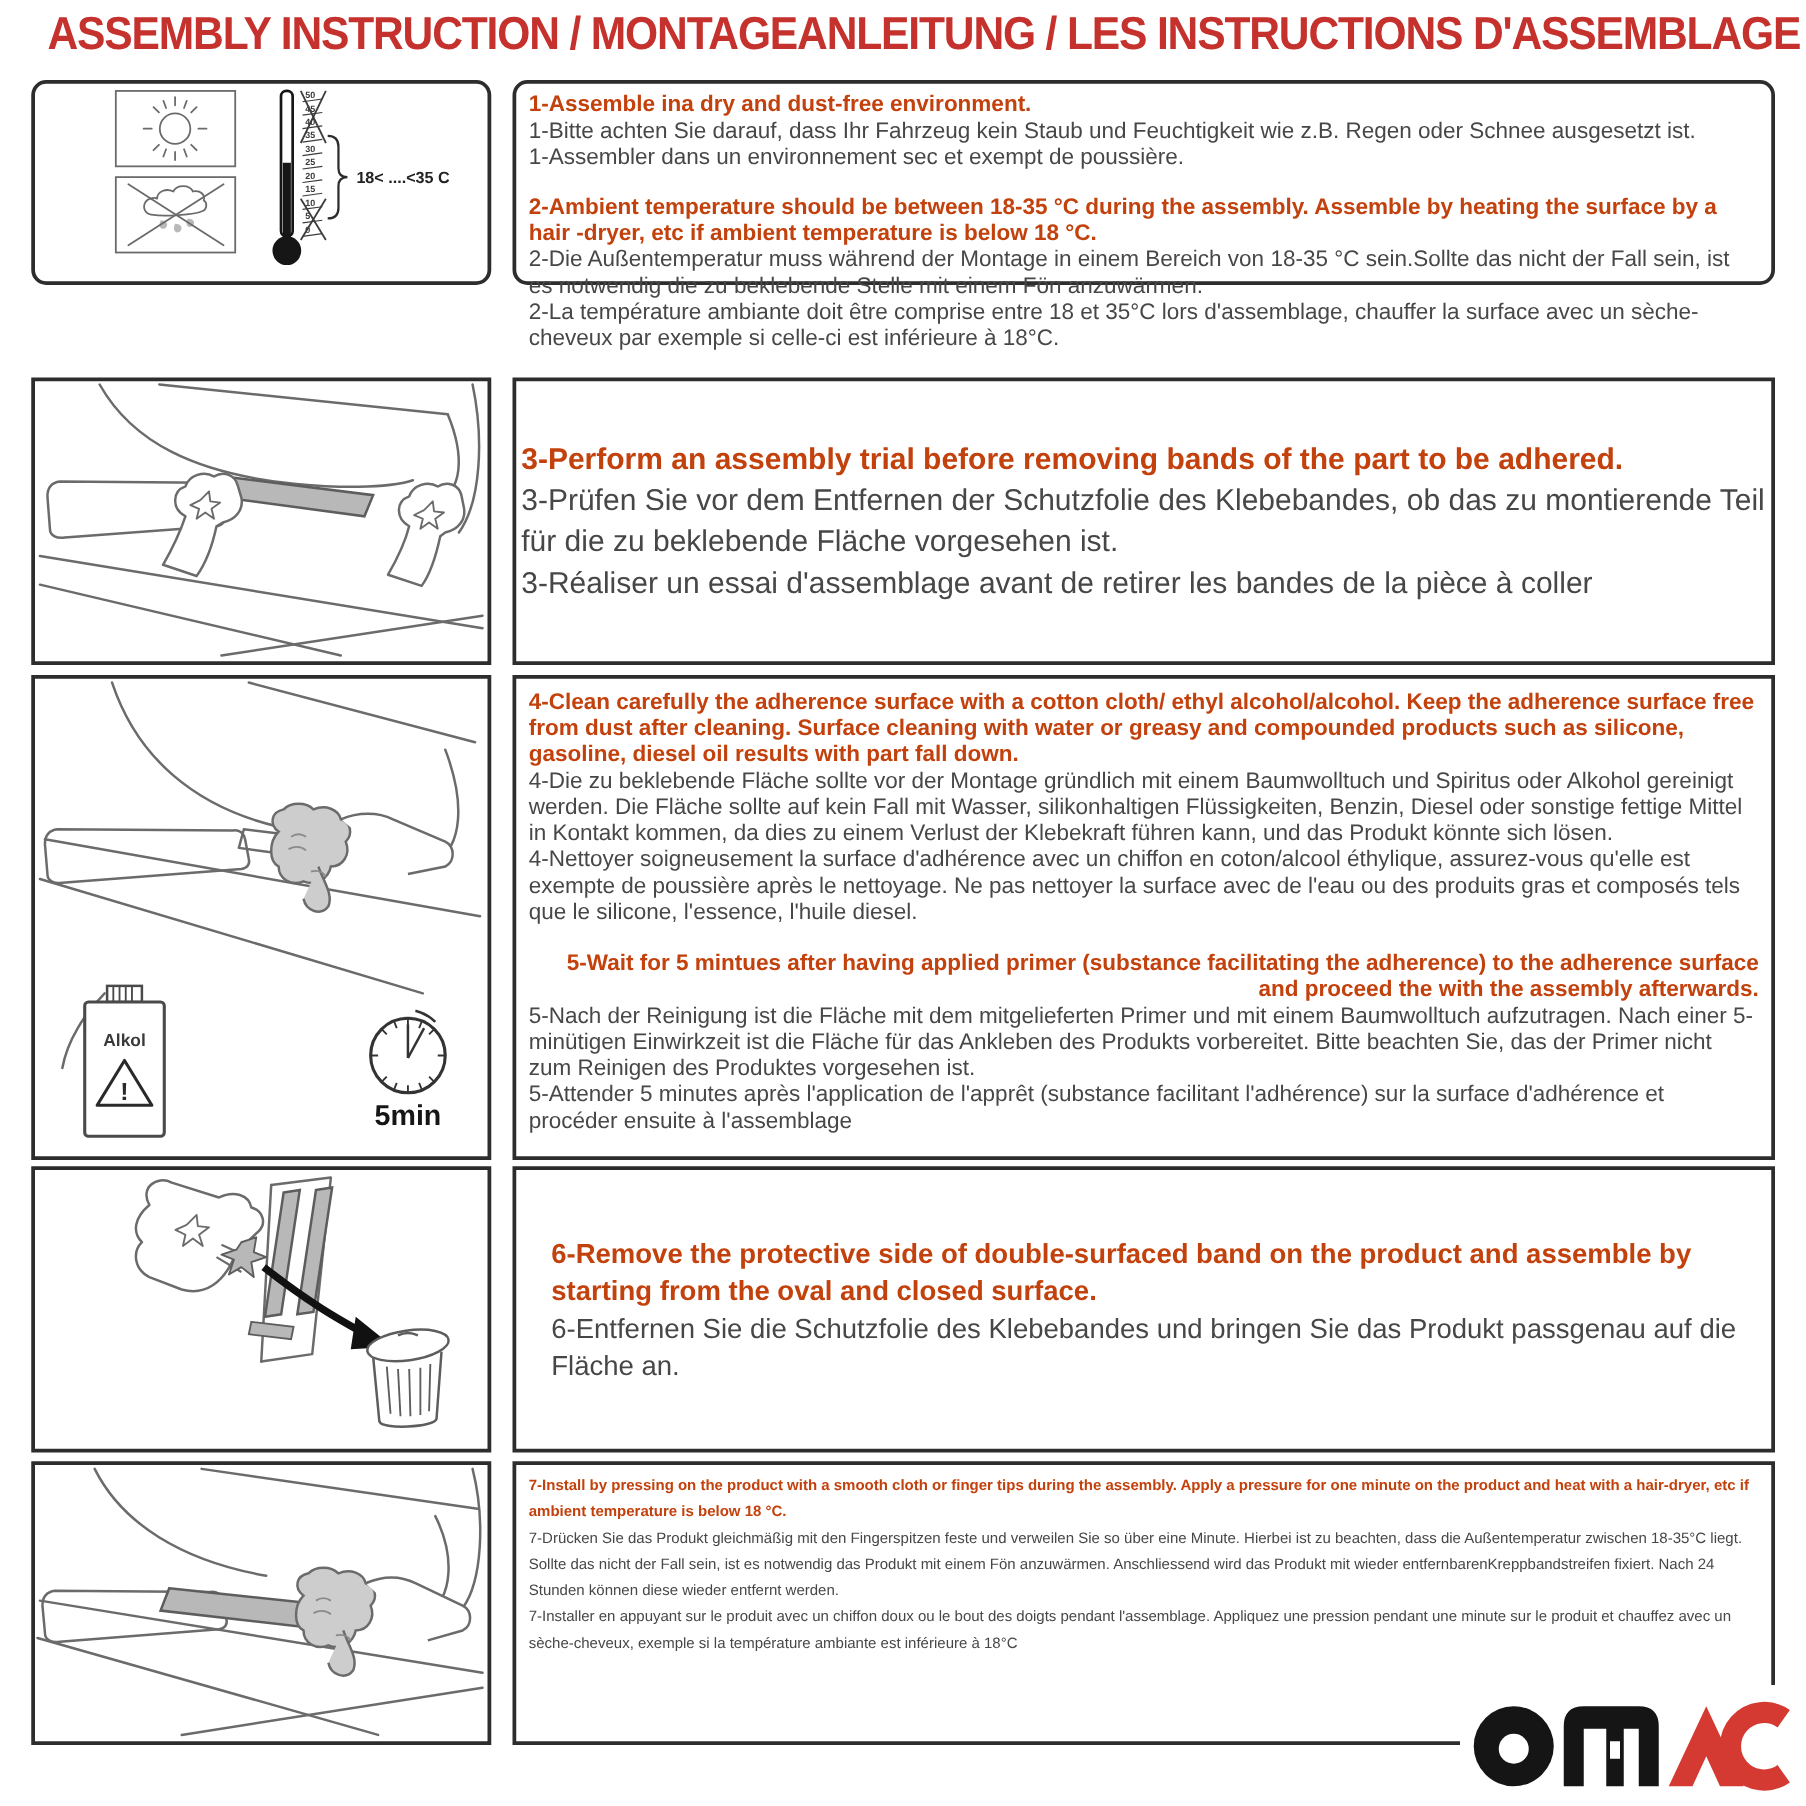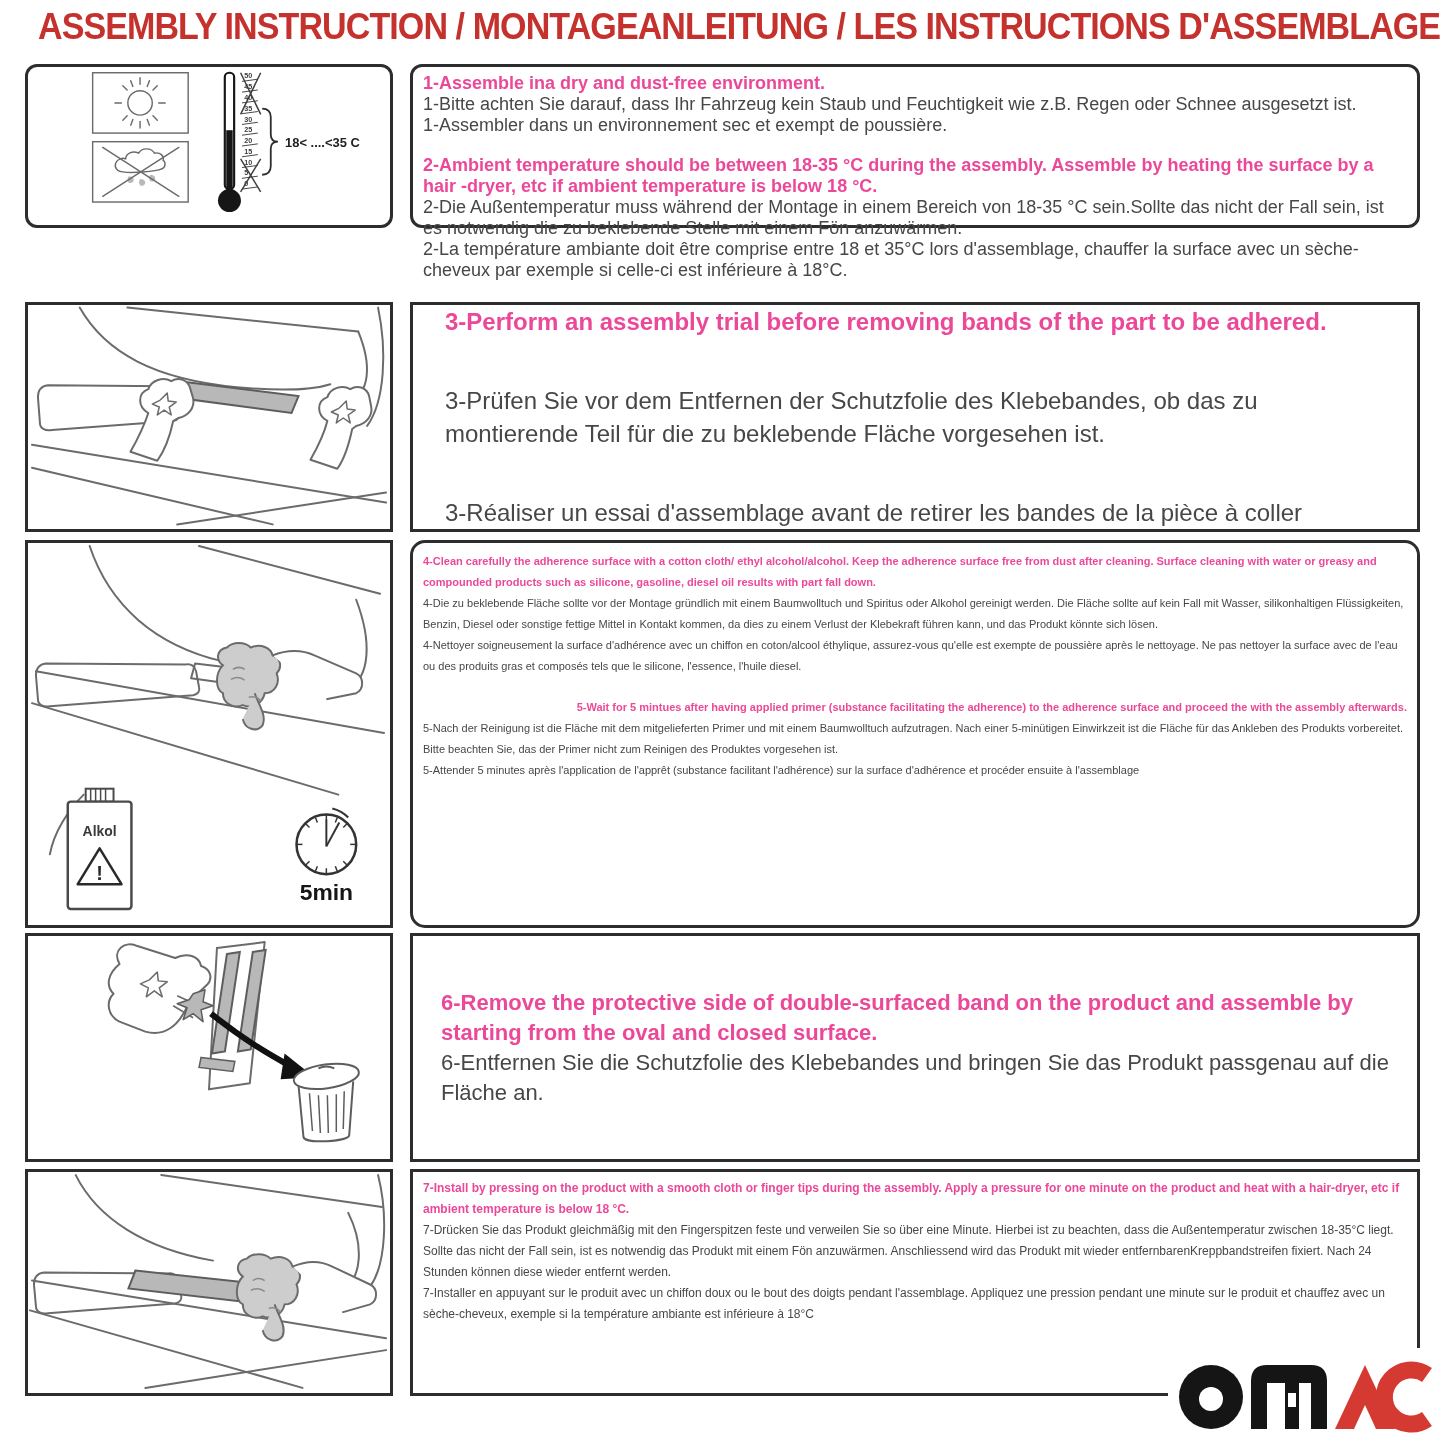--- a/index.html
+++ b/index.html
@@ -11,26 +11,26 @@
   .box{position:absolute;border:3px solid #2d2d2d;background:#fff;box-sizing:border-box;}
   .colL{left:25px;width:368px;}
   .colR{left:410px;width:1010px;}
   .r1{top:64px;height:164px;border-radius:12px;}
   .r2{top:302px;height:230px;}
   .r3{top:540px;height:388px;}
   .r4{top:933px;height:229px;}
   .r5{top:1169px;height:227px;}
   .txt{color:#474747;}
   .txt p{margin:0;}
-  .txt .b{font-weight:bold;color:#ec4899;}
+  .txt .b{font-weight:bold;color:#c2410c;}
   .pad1{padding:6px 10px;font-size:18px;line-height:21px;}
   .pad1 .gap{margin-top:19px;}
-  .mid2{display:flex;flex-direction:column;justify-content:space-between;height:100%;
-        padding:0 32px;font-size:24px;line-height:33px;box-sizing:border-box;gap:15px;}
-  .pad3{padding:8px 10px;font-size:11px;line-height:21px;border-radius:15px;}
+  .mid2{display:flex;flex-direction:column;justify-content:center;height:100%;
+        padding:0 4px;font-size:24px;line-height:33px;box-sizing:border-box;}
+  .pad3{padding:8px 10px;font-size:18px;line-height:21px;}
   .pad3 .gap{margin-top:20px;text-align:right;}
   .mid4{display:flex;flex-direction:column;justify-content:center;height:100%;
         padding:0 28px;font-size:22px;line-height:30px;box-sizing:border-box;}
   .pad5{padding:6px 10px;font-size:12px;line-height:21px;}
   .illus{display:block;width:100%;height:100%;}
   .logoWrap{position:absolute;left:1168px;top:1348px;width:277px;height:97px;
             background:#ffffff;display:flex;align-items:center;justify-content:flex-end;}
   .logoWrap svg{display:block;margin-right:6px;}
 </style>
 </head>

